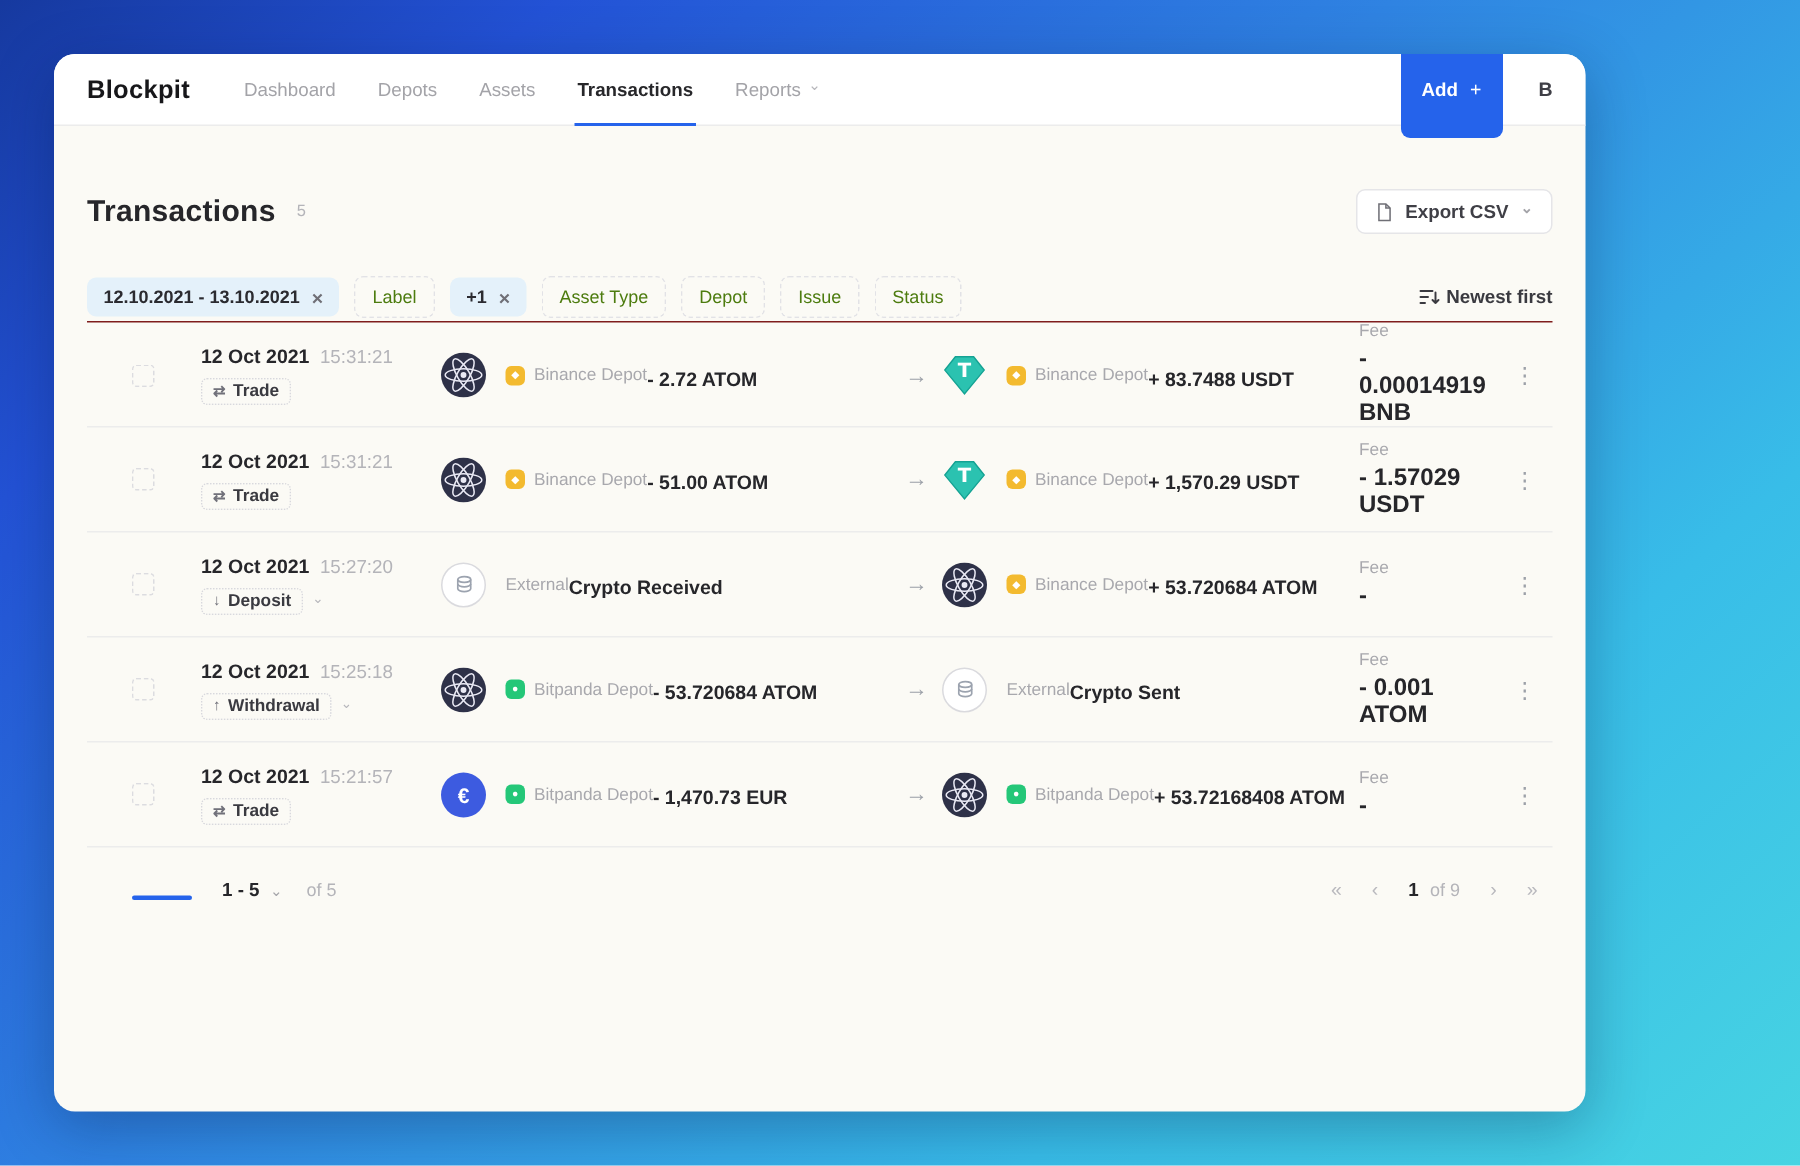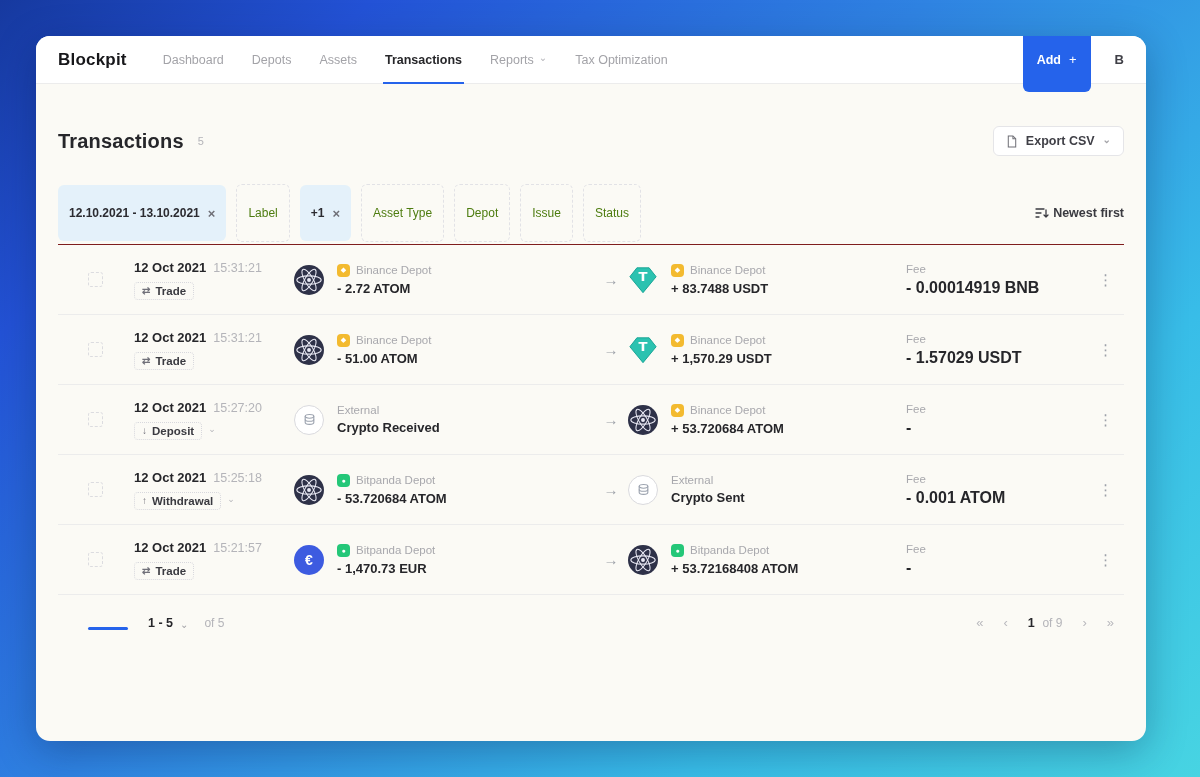--- a/index.html
+++ b/index.html
@@ -2,21 +2,21 @@
 <html><head>
 <meta charset="utf-8">
 <style>
   * { box-sizing: border-box; margin: 0; padding: 0; }
   html,body { width:1200px; height:777px; overflow:hidden; }
   body {
     font-family: "Liberation Sans", sans-serif;
     background: linear-gradient(138deg, #16399f 0%, #2352d6 18%, #2f83e2 45%, #38bde8 75%, #47d4e2 100%);
   }
   .card {
-    position:absolute; left:36px; top:36px; width:1110px; height:705px;
+    position:absolute; left:36px; top:36px; width:1021px; height:705px;
     background:#fbfaf5; border-radius:14px; overflow:hidden;
     box-shadow:0 10px 40px rgba(5,20,60,.30);
   }
   
   .topbar { height:48px; background:#fff; border-bottom:1px solid #ececec; display:flex; align-items:center; padding:0 22px; }
   .logo { font-size:17px; font-weight:800; color:#17171a; letter-spacing:.2px; margin-right:36px; }
   .nav { display:flex; align-items:center; gap:28px; height:100%; }
   .nav-item { position:relative; display:flex; align-items:center; gap:5px; height:100%; font-size:12.5px; color:#a3a3a8; cursor:pointer; text-decoration:none; }
   .nav-item.active { color:#27272a; font-weight:700; }
   .nav-item.active::after { content:''; position:absolute; left:-2px; right:-2px; bottom:-1px; height:2px; background:#2563eb; }
@@ -28,21 +28,21 @@
   
   .page-body { padding:0 22px; }
   .title-row { margin-top:42px; display:flex; align-items:center; }
   .page-title { font-size:20px; font-weight:700; color:#26262a; letter-spacing:.2px; }
   .title-count { margin-left:14px; font-size:11px; color:#b4b4b9; }
   .export-btn { margin-left:auto; background:#fff; border:1px solid #e5e5e8; border-radius:6px; padding:7px 12px; font-size:12.5px; font-weight:600; color:#3f3f46; display:flex; align-items:center; gap:8px; cursor:pointer; font-family:Liberation Sans, sans-serif; }
   .export-btn svg { width:12px; height:13px; }
   .btn-chevron { font-size:10px; color:#a3a3a8; line-height:1; margin-top:-3px; }
   
   .filter-row { margin-top:28px; display:flex; align-items:center; gap:10px; }
-  .chip { font-size:12px; font-weight:600; padding:21px 11px; border-radius:6px; display:flex; align-items:center; gap:8px; cursor:pointer; white-space:nowrap; }
+  .chip { font-size:12px; font-weight:600; padding:6px 11px; border-radius:6px; display:flex; align-items:center; gap:8px; cursor:pointer; white-space:nowrap; }
   .chip.active { background:#e4f1fa; color:#2b2b30; }
   .chip.inactive { border:1px dashed #e2e2e6; color:#4d7c0f; background:transparent; font-weight:500; }
   .chip-close { font-size:13px; color:#6f6f76; line-height:1; cursor:pointer; }
   .sort-control { margin-left:auto; display:flex; align-items:center; gap:4px; font-size:12.5px; font-weight:700; color:#3a3a40; cursor:pointer; }
   .sort-control svg { width:14px; height:12px; }
   
   .tx-list { margin-top:2px; border-top:1px solid #7f1d1d; }
   .tx-row { display:grid; grid-template-columns:46px 160px 300px 34px 278px 1fr 36px; align-items:center; height:70px; border-bottom:1px solid #ececec; padding-left:30px; }
   .row-checkbox { width:15px; height:15px; border:1px dashed #dcdce0; border-radius:3px; cursor:pointer; }
   .date-line { font-size:13px; }
@@ -51,21 +51,21 @@
   .type-line { margin-top:7px; display:flex; align-items:center; gap:6px; }
   .type-chip { display:inline-flex; align-items:center; gap:5px; border:1px dotted #d8d8dd; border-radius:4px; padding:2px 7px; font-size:11.5px; font-weight:700; color:#3a3a40; cursor:pointer; }
   .type-icon { font-size:10px; color:#71717a; }
   .type-chevron { font-size:9px; color:#b6b6bb; line-height:1; margin-top:-3px; }
   .asset-cell { display:flex; align-items:center; gap:13px; }
   .coin { width:30px; height:30px; border-radius:50%; display:flex; align-items:center; justify-content:center; flex:none; }
   .coin svg { width:30px; height:30px; display:block; }
   .coin.eur { background:#3d5be0; color:#fff; font-size:14px; font-weight:700; }
   .coin.external { background:#fff; border:1px solid #dadade; }
   .coin.external svg { width:15px; height:15px; }
-  .asset-texts { display:flex; flex-direction:column; }
+  .asset-texts { display:flex; flex-direction:row; }
   .depot-line { display:flex; align-items:center; gap:6px; font-size:11.5px; color:#a8a8ad; }
   .depot-ico { width:13px; height:13px; border-radius:4px; display:inline-flex; align-items:center; justify-content:center; font-size:7px; color:#fff; flex:none; }
   .depot-ico.binance { background:#f3ba2f; }
   .depot-ico.bitpanda { background:#24c778; }
   .amount-line { margin-top:4px; font-size:13px; font-weight:700; color:#26262a; }
   .arrow-cell { color:#9ca0a8; font-size:15px; text-align:center; }
   .fee-label { font-size:11.5px; color:#a8a8ad; }
   .fee-value { margin-top:4px; font-size:16px; font-weight:700; color:#26262a; }
   .row-menu { color:#9ca0a8; font-size:15px; letter-spacing:1px; cursor:pointer; text-align:center; }
   
@@ -105,24 +105,20 @@
   <a class="nav-item active">
     <span class="nav-label">Transactions</span>
 
   </a>
 
   <a class="nav-item">
     <span class="nav-label">Reports</span>
     <span class="nav-chevron">⌄</span>
   </a>
 
-  <a class="nav-item">
-    <span class="nav-label">Tax Optimization</span>
-
-  </a>
 </nav>
     <div class="topbar-right">
       <button class="add-btn">
         <span>Add</span>
         <span class="add-plus">+</span>
       </button>
       <div class="avatar">B</div>
     </div>
   </div>
 

